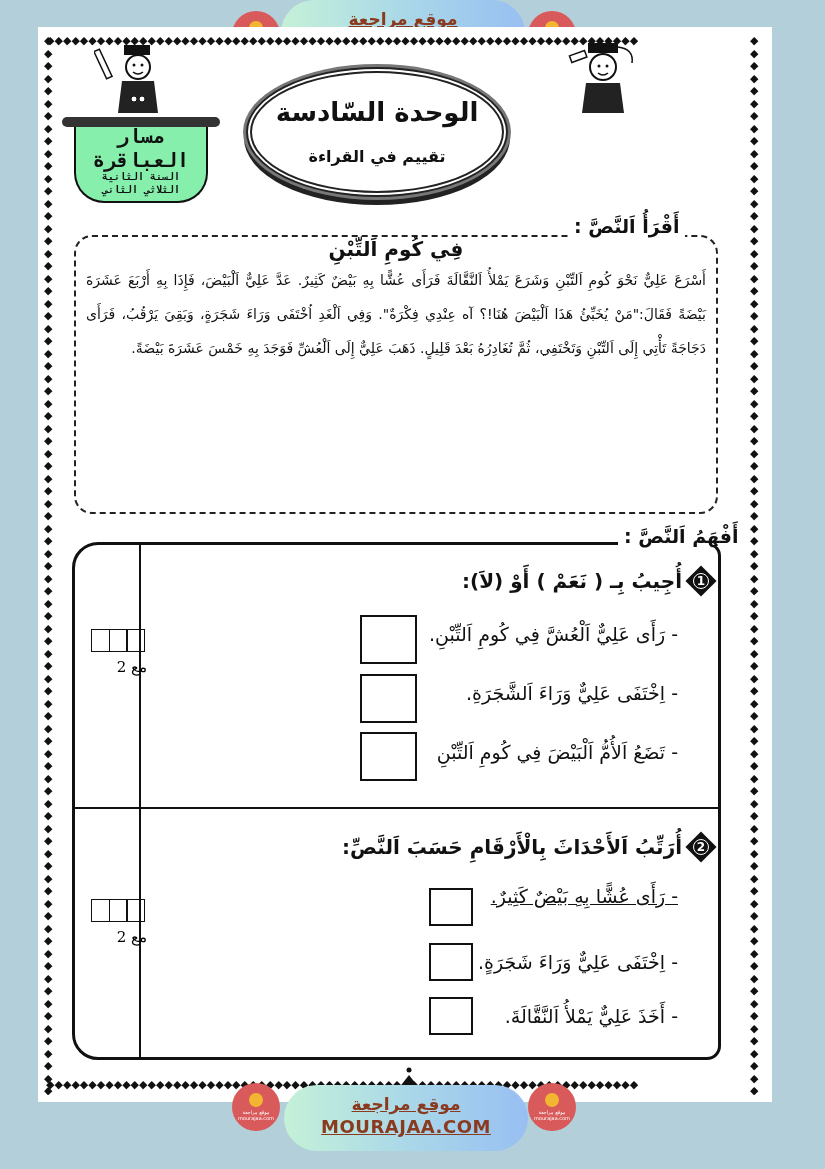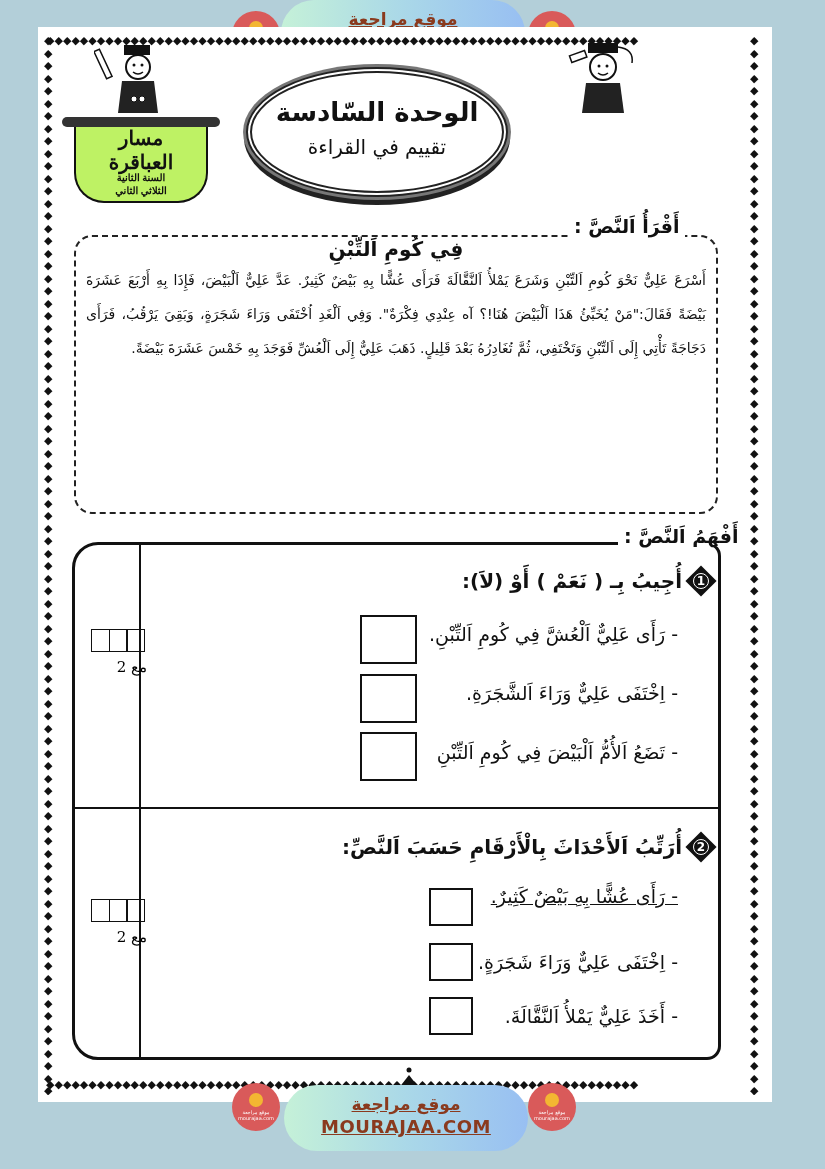--- a/index.html
+++ b/index.html
@@ -14,44 +14,44 @@
   }
   
   .dborder { position:absolute; color:#111; font-size:11px; line-height:1; letter-spacing:0; overflow:hidden; white-space:nowrap; }
   .dborder.top { left:8px; top:8px; width:718px; height:14px; }
   .dborder.bottom { left:8px; top:1052px; width:718px; height:14px; }
   .dborder.left { left:6px; top:8px; width:14px; height:1060px; white-space:normal; word-break:break-all; line-height:12.5px; }
   .dborder.right { left:712px; top:8px; width:14px; height:1060px; white-space:normal; word-break:break-all; line-height:12.5px; }
 
   
   .ribbon {
-    position:absolute; background:#bef264; border:2px solid #111; border-top:none;
+    position:absolute; background:#86efac; border:2px solid #111; border-top:none;
     border-radius:0 0 30px 30px; text-align:center;
-    font-family:Liberation Serif, serif; font-weight:bold; color:#111;
+    font-family:Liberation Mono, monospace; font-weight:bold; color:#111;
   }
   .ribbon .top-edge { position:absolute; left:-14px; right:-14px; top:-6px; height:10px; background:#333; border-radius:6px; }
   .ribbon-left { left:36px; top:96px; width:130px; height:78px; }
   .ribbon-right { left:546px; top:98px; width:132px; height:66px; }
   .brand { font-size:20px; line-height:18px; margin-top:6px; letter-spacing:-1px; }
   .ribbon-small { font-size:10px; line-height:13px; }
   .ribbon-right .l1 { font-size:19px; margin-top:6px; font-weight:normal; letter-spacing:6px; }
   .ribbon-right .l2 { font-size:19px; font-weight:normal; }
 
   .mascot { position:absolute; width:70px; height:72px; }
   .mascot-left { left:56px; top:16px; }
   .mascot-right { left:530px; top:14px; }
 
   
   .title-ellipse {
     position:absolute; left:208px; top:40px; width:250px; height:118px;
     border-radius:50%; border:6px double #222; box-shadow:0 0 0 3px #777, 0 6px 0 2px #222;
     text-align:center; background:#fff;
   }
   .title-ellipse .t1 { font-size:26px; font-weight:bold; margin-top:24px; color:#111; }
-  .title-ellipse .t2 { font-size:20px; font-weight:normal; margin-top:8px; color:#111; }
+  .title-ellipse .t2 { font-size:16px; font-weight:bold; margin-top:20px; color:#111; }
 
   
   .sec-title {
     position:absolute; font-size:19px; font-weight:bold; color:#111; direction:rtl;
   }
   .read-title { left:530px; top:188px; }
   .read-box {
     position:absolute; left:36px; top:208px; width:640px; height:275px;
     border:2px dashed #222; border-radius:18px;
   }

